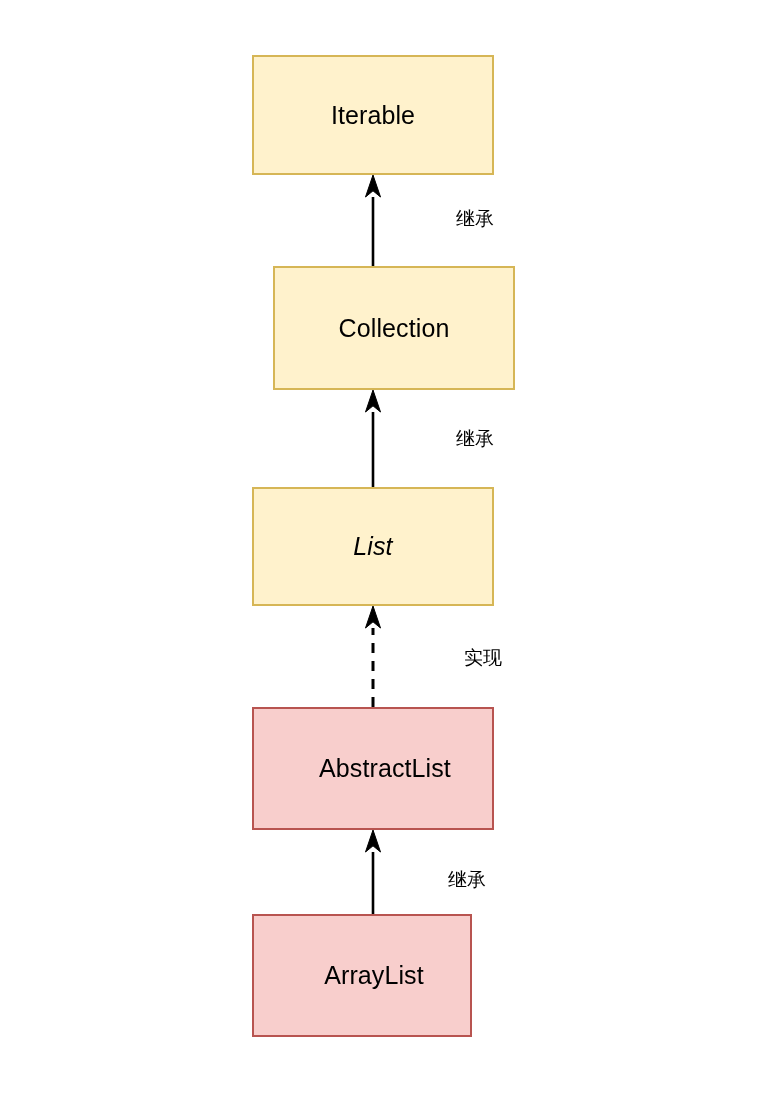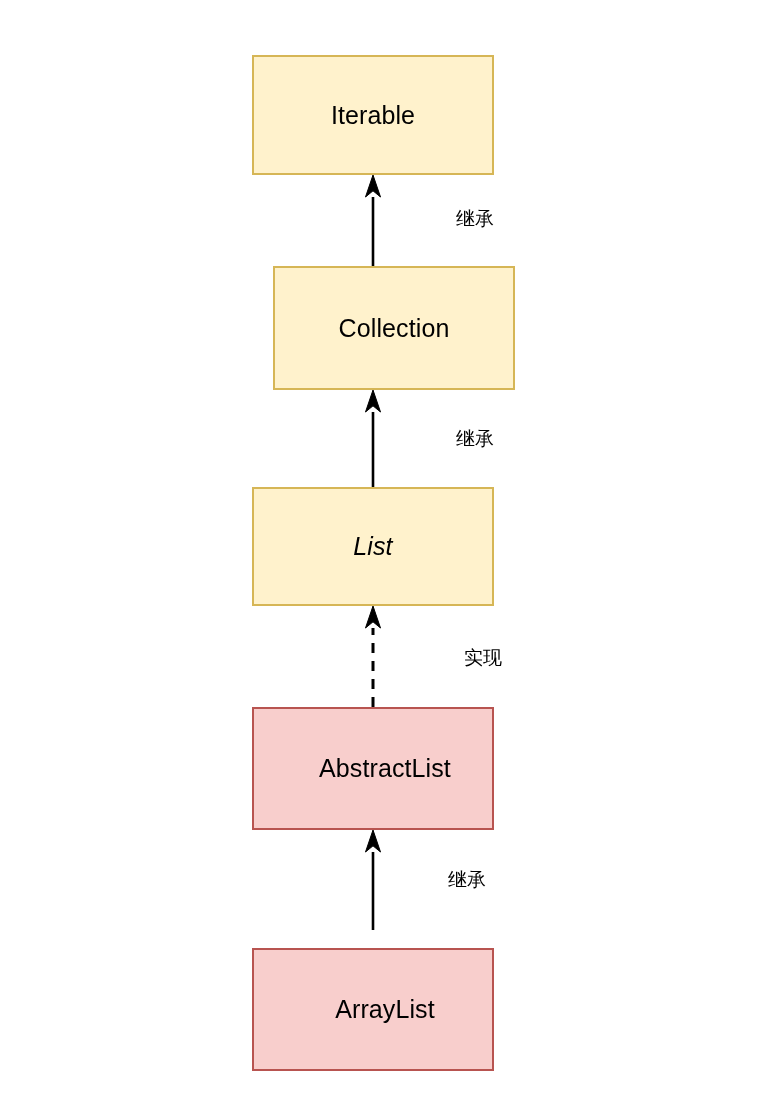--- a/index.html
+++ b/index.html
@@ -91,21 +91,21 @@
       </div>
       <div class="node interface" style="left: 252px; top: 266px; width: 242px; height: 124px; margin-left: 21px;">
         <span class="node-label">Collection</span>
       </div>
       <div class="node interface" style="left: 252px; top: 487px; width: 242px; height: 119px; font-style: italic;">
         <span class="node-label">List</span>
       </div>
       <div class="node clazz" style="left: 252px; top: 707px; width: 242px; height: 123px;">
         <span class="node-label">AbstractList</span>
       </div>
-      <div class="node clazz" style="left: 252px; top: 948px; width: 242px; height: 123px;">
+      <div class="node clazz" style="left: 252px; top: 914px; width: 220px; height: 123px;">
         <span class="node-label">ArrayList</span>
       </div>
     </div>
   <div id="edge-label-layer">
       <div class="edge-label" style="left: 456px; top: 209px;">继承</div>
       <div class="edge-label" style="left: 456px; top: 429px;">继承</div>
       <div class="edge-label" style="left: 448px; top: 648px; margin-left: 16px;">实现</div>
       <div class="edge-label" style="left: 448px; top: 870px;">继承</div>
     </div>
 

